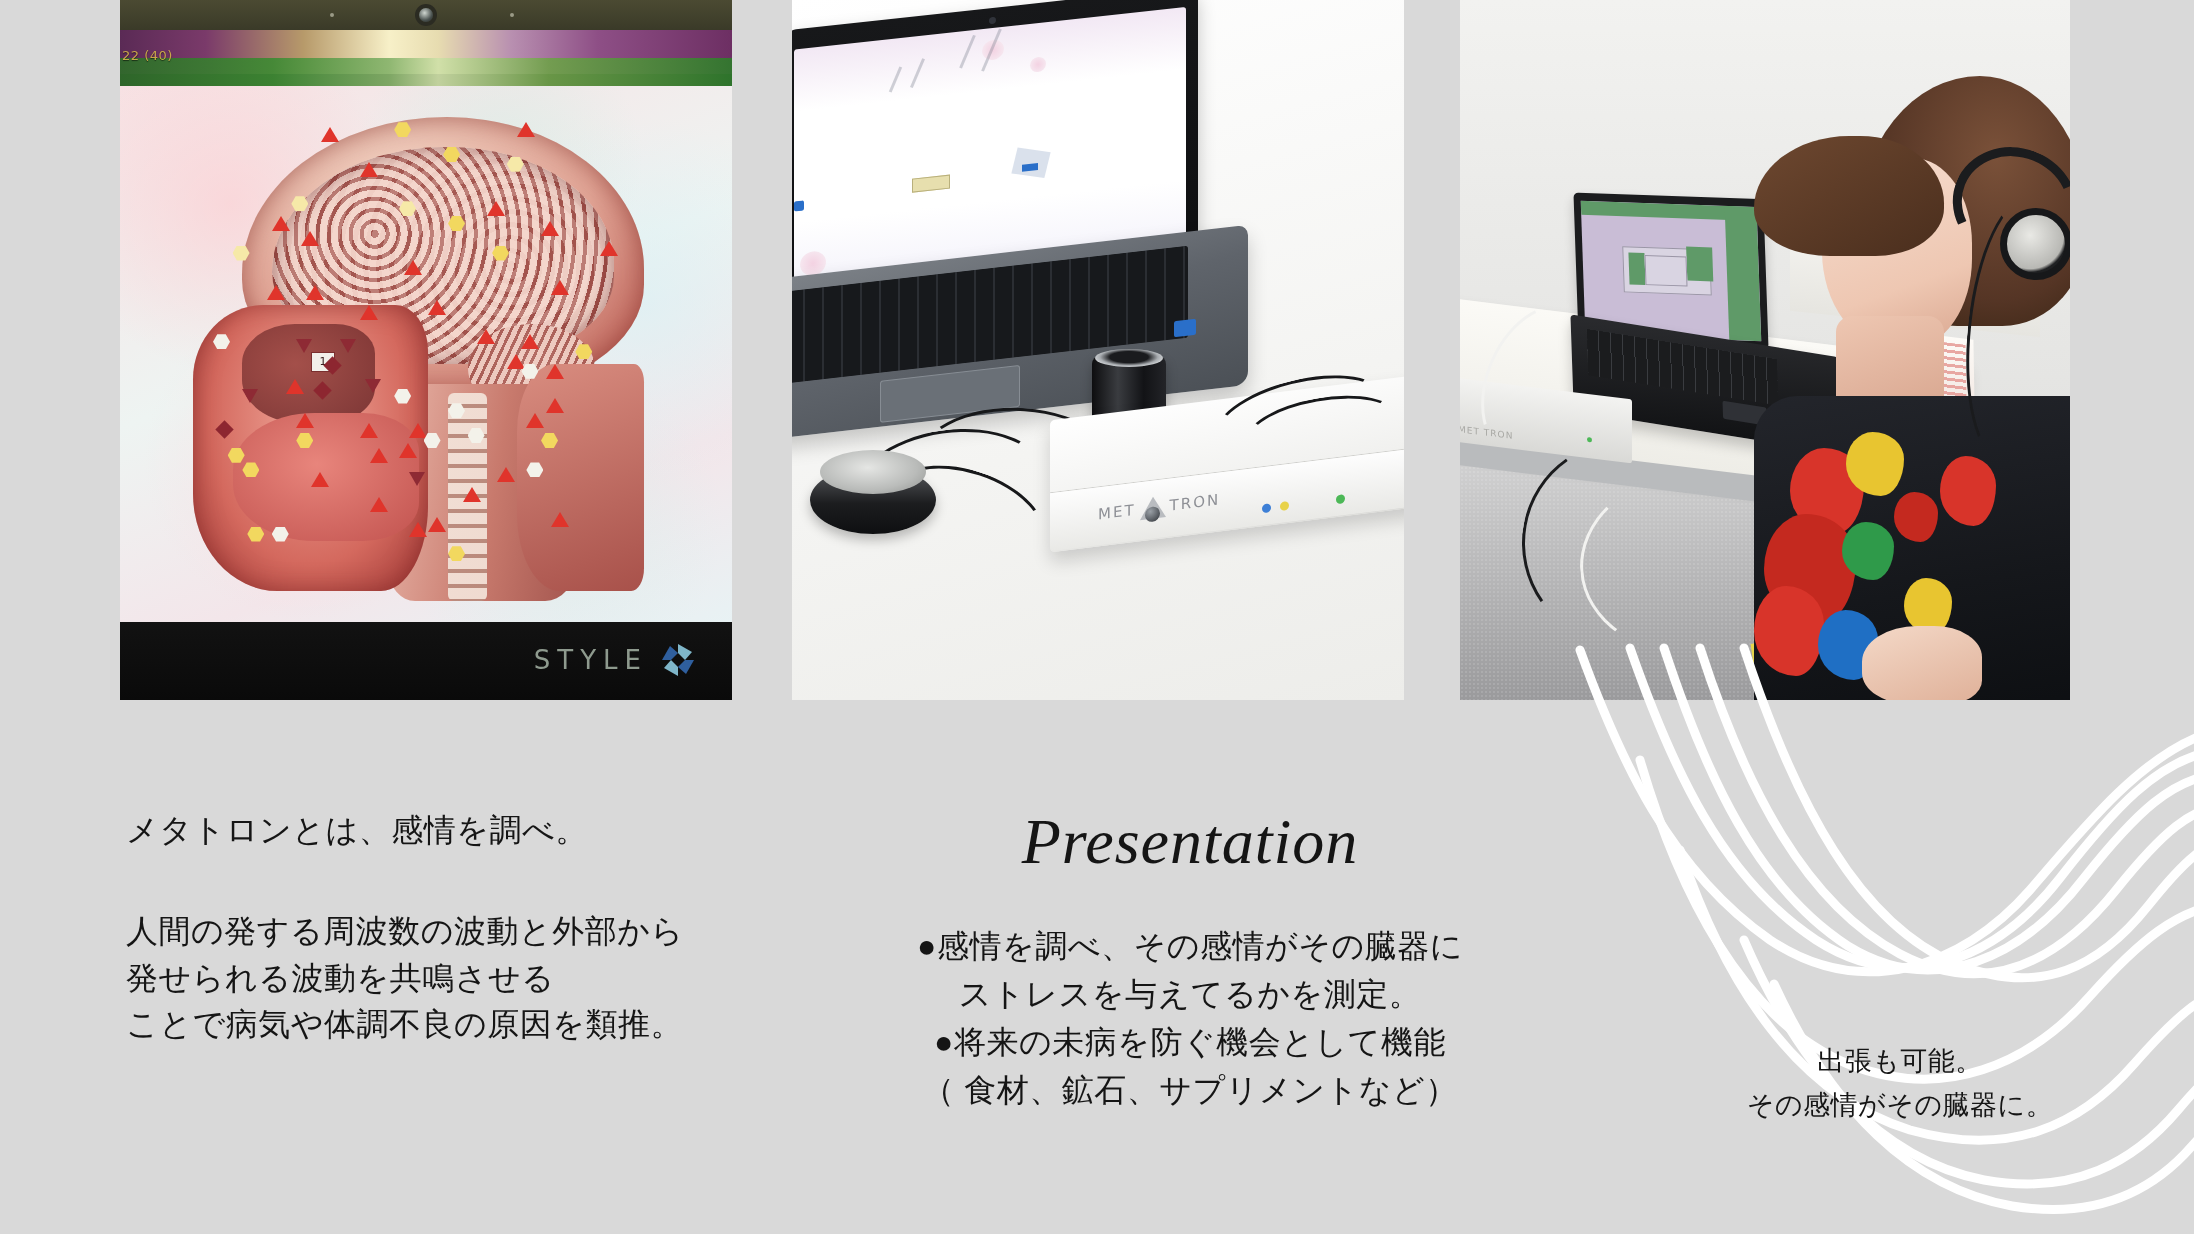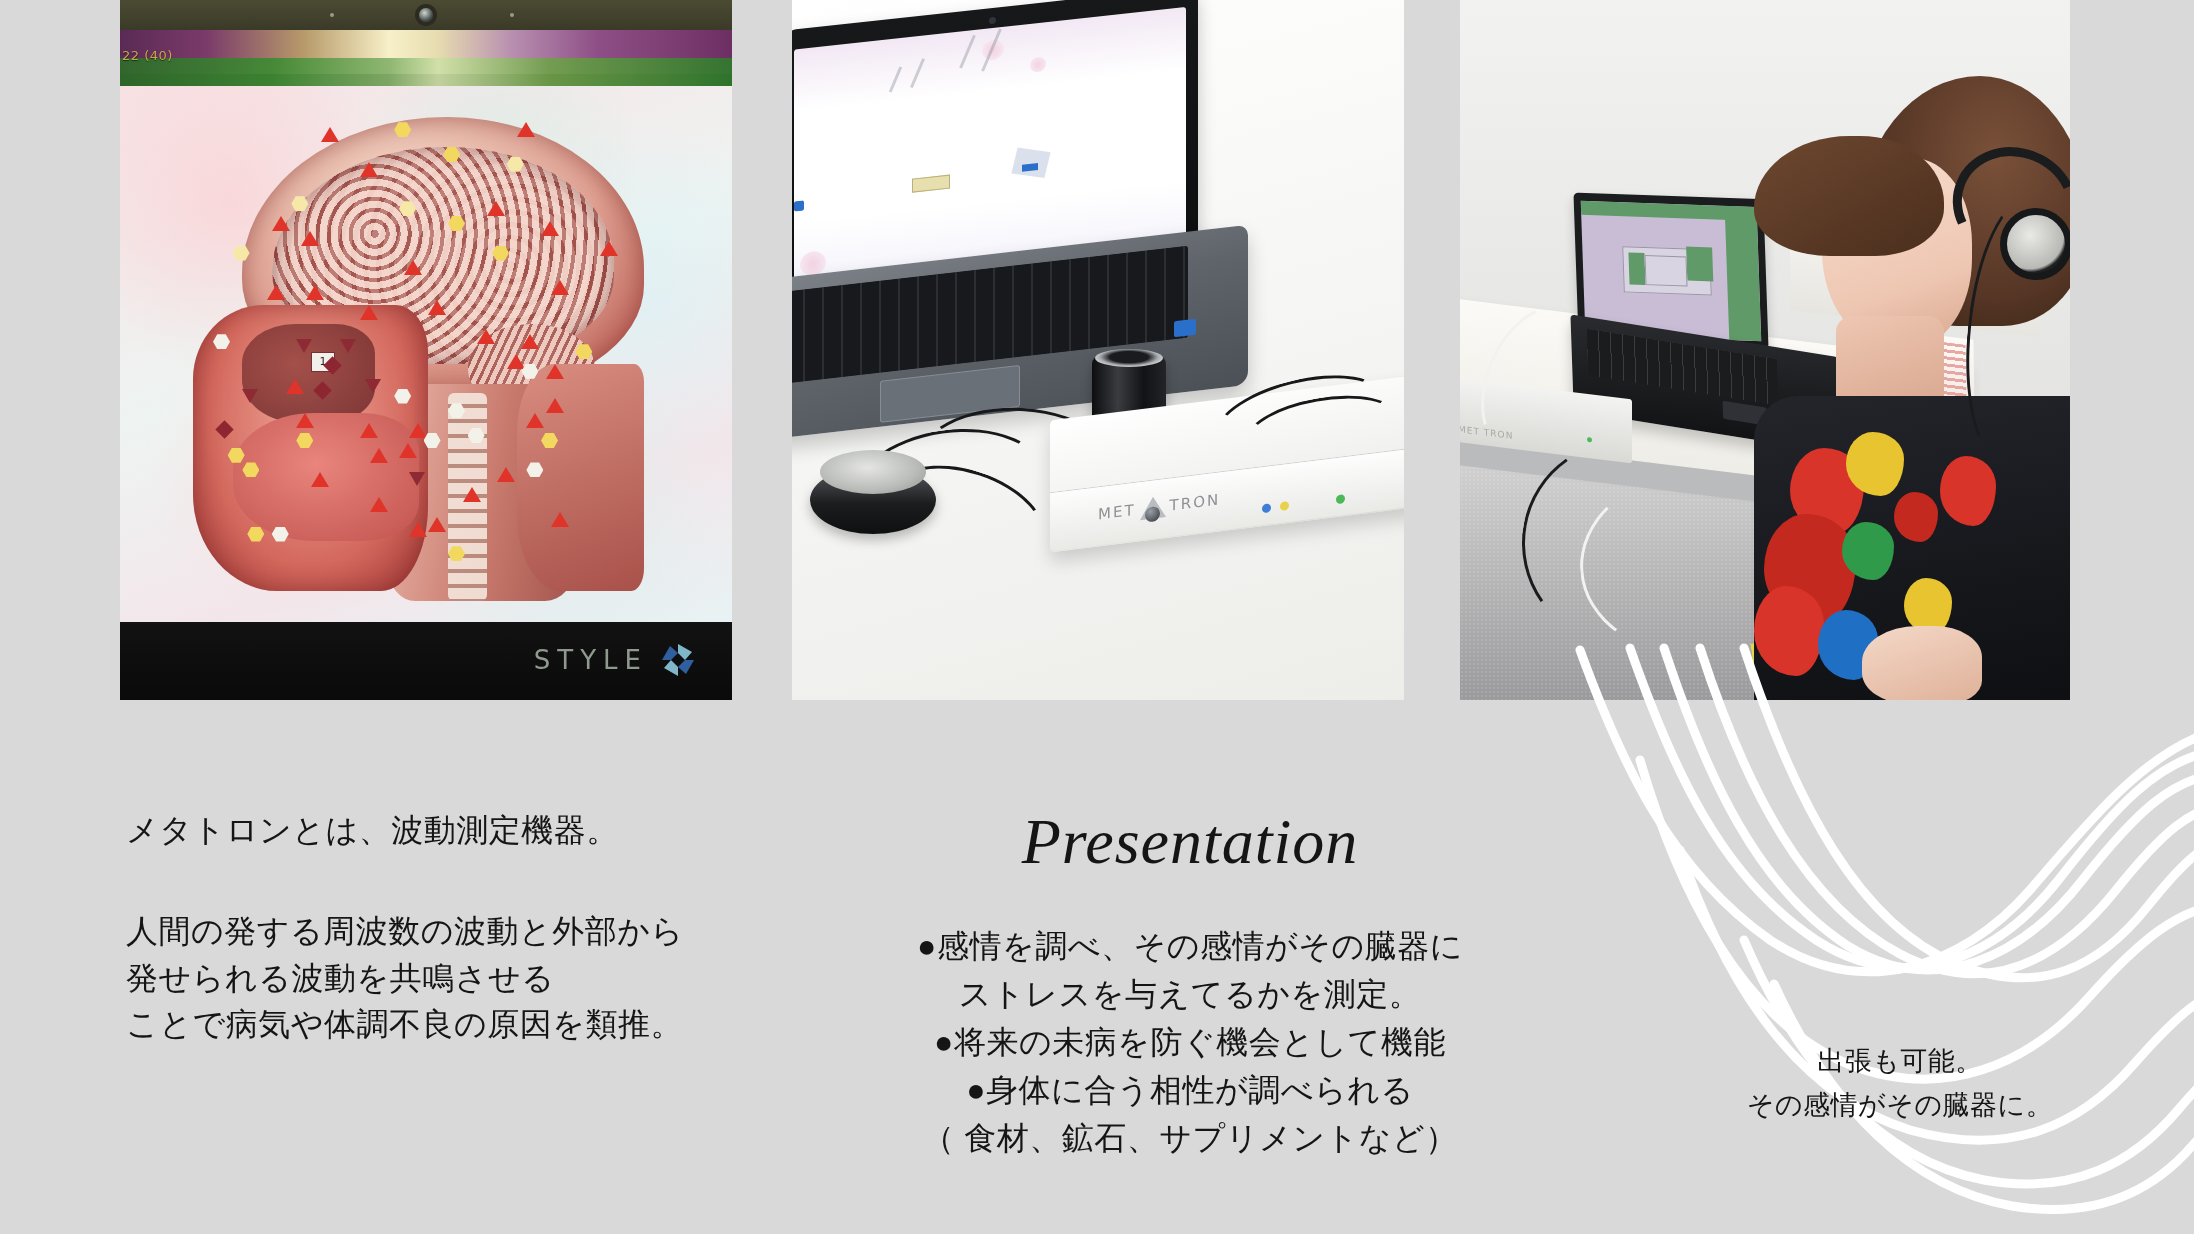--- a/index.html
+++ b/index.html
@@ -437,33 +437,32 @@
       <path d="M140 8 C 186 150, 246 264, 340 314 C 428 360, 500 320, 556 250 C 604 190, 632 168, 664 166"></path>
       <path d="M184 8 C 236 166, 300 284, 396 324 C 482 358, 540 326, 588 266 C 626 218, 648 200, 672 200"></path>
       <path d="M80 120 C 118 250, 182 380, 288 424 C 384 462, 470 424, 530 356 C 582 298, 616 272, 660 264"></path>
       <path d="M120 210 C 166 348, 240 456, 350 490 C 450 518, 520 486, 574 424 C 618 374, 644 352, 676 348"></path>
       <path d="M184 300 C 240 430, 320 520, 424 540 C 514 556, 574 522, 618 470 C 652 430, 672 414, 692 412"></path>
       <path d="M214 344 C 272 470, 352 548, 452 566 C 536 580, 592 552, 632 506 C 660 474, 678 460, 696 458"></path>
     </g>
   </svg>
 
   <div class="col" id="col-left">
-    <div class="lead">メタトロンとは、波動測定機器。</div>
+    <div class="lead">メタトロンとは、感情を調べ。</div>
     <div class="para">人間の発する周波数の波動と外部から
 発せられる波動を共鳴させる
 ことで病気や体調不良の原因を類推。</div>
   </div>
 
   <div class="col" id="col-mid">
     <h2 class="title-presentation">Presentation</h2>
     <div class="bullets">
       <div>●感情を調べ、その感情がその臓器に</div>
       <div>ストレスを与えてるかを測定。</div>
       <div>●将来の未病を防ぐ機会として機能</div>
-      <div>●身体に合う相性が調べられる</div>
       <div>（ 食材、鉱石、サプリメントなど）</div>
     </div>
   </div>
 
   <div class="col" id="col-right">
     <div class="rinfo">
       <div>出張も可能。</div>
       <div>その感情がその臓器に。</div>
     </div>
   </div>

